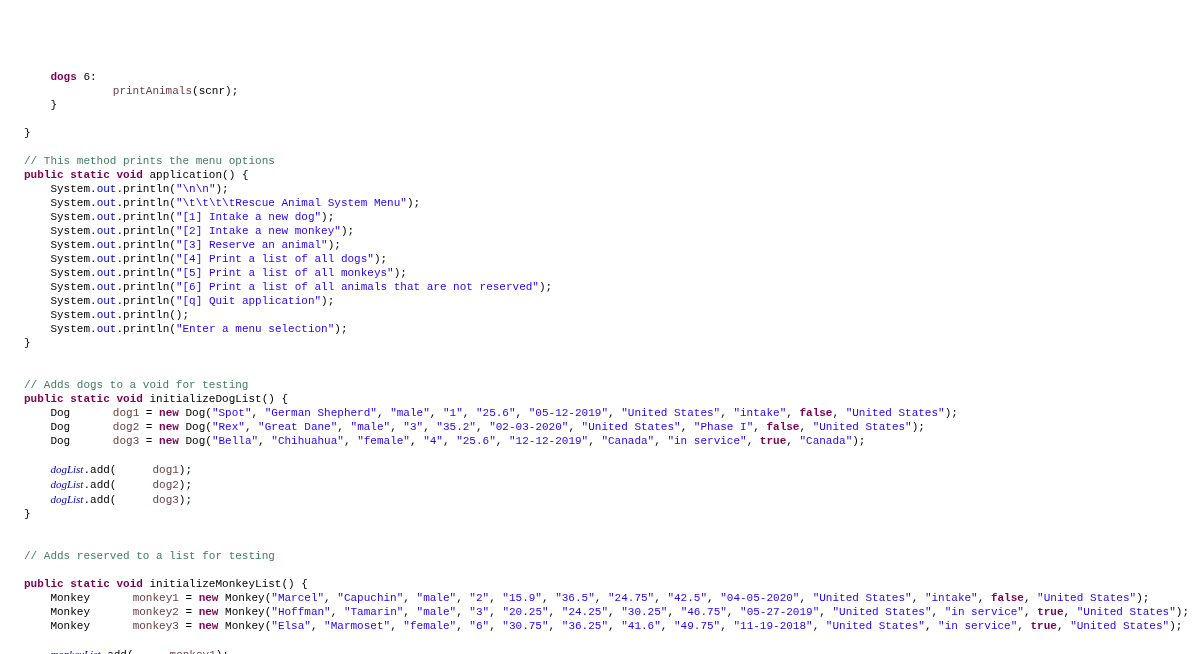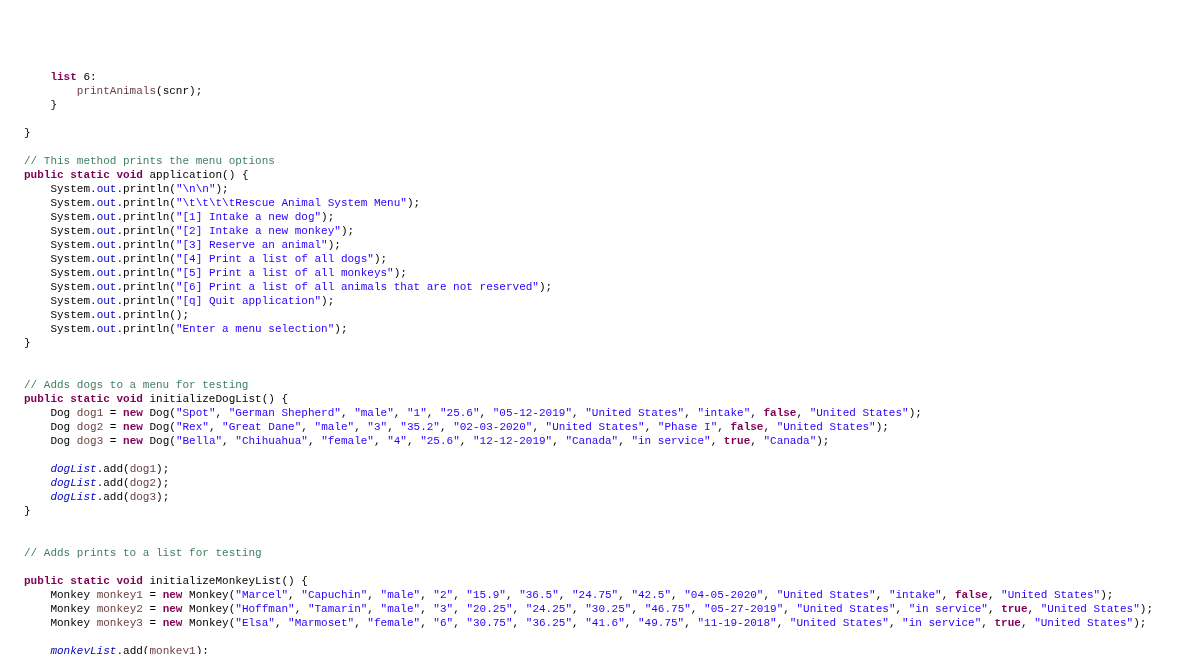--- a/index.html
+++ b/index.html
@@ -12,31 +12,31 @@
     color: #000000;
     white-space: pre;
     overflow-x: auto;
   }
   .code-container {
     padding: 0 0 0 24px;
   }
   .kw { color: #7f0055; font-weight: bold; }      
   .cm { color: #3f7f5f; }                          
   .str { color: #2a00ff; }                          
-  .field { color: #0000c0; font-style: italic; }   
-  .var { color: #6a3e3e; }                         
+  .field { color: #0000c0; font-style: italic; font-family: Liberation Serif, serif; }   
+  .var { color: #6a3e3e; margin-left: 36px; }                         
   .out { color: #0000c0; }     
 </style>
 </head>
 <body>
 
 
 
 <div class="code-container">
-<span>    <span class="kw">list</span> <span>6</span><span>:</span></span>
+<span>    <span class="kw">dogs</span> <span>6</span><span>:</span></span>
 <span>        <span class="var">printAnimals</span>(scnr);</span>
 <span>    }</span>
 <span></span>
 <span>}</span>
 <span></span>
 <span class="cm">// This method prints the menu options</span>
 <span><span class="kw">public</span> <span class="kw">static</span> <span class="kw">void</span> <span>application</span>() {</span>
 <span>    <span>System</span>.<span class="out">out</span>.<span>println</span>(<span class="str">"\n\n"</span>);</span>
 <span>    <span>System</span>.<span class="out">out</span>.<span>println</span>(<span class="str">"\t\t\t\tRescue Animal System Menu"</span>);</span>
 <span>    <span>System</span>.<span class="out">out</span>.<span>println</span>(<span class="str">"[1] Intake a new dog"</span>);</span>
@@ -44,33 +44,33 @@
 <span>    <span>System</span>.<span class="out">out</span>.<span>println</span>(<span class="str">"[3] Reserve an animal"</span>);</span>
 <span>    <span>System</span>.<span class="out">out</span>.<span>println</span>(<span class="str">"[4] Print a list of all dogs"</span>);</span>
 <span>    <span>System</span>.<span class="out">out</span>.<span>println</span>(<span class="str">"[5] Print a list of all monkeys"</span>);</span>
 <span>    <span>System</span>.<span class="out">out</span>.<span>println</span>(<span class="str">"[6] Print a list of all animals that are not reserved"</span>);</span>
 <span>    <span>System</span>.<span class="out">out</span>.<span>println</span>(<span class="str">"[q] Quit application"</span>);</span>
 <span>    <span>System</span>.<span class="out">out</span>.<span>println</span>();</span>
 <span>    <span>System</span>.<span class="out">out</span>.<span>println</span>(<span class="str">"Enter a menu selection"</span>);</span>
 <span>}</span>
 <span></span>
 <span></span>
-<span class="cm">// Adds dogs to a menu for testing</span>
+<span class="cm">// Adds dogs to a void for testing</span>
 <span><span class="kw">public</span> <span class="kw">static</span> <span class="kw">void</span> <span>initializeDogList</span>() {</span>
 <span>    <span>Dog</span> <span class="var">dog1</span> = <span class="kw">new</span> <span>Dog</span>(<span class="str">"Spot"</span>, <span class="str">"German Shepherd"</span>, <span class="str">"male"</span>, <span class="str">"1"</span>, <span class="str">"25.6"</span>, <span class="str">"05-12-2019"</span>, <span class="str">"United States"</span>, <span class="str">"intake"</span>, <span class="kw">false</span>, <span class="str">"United States"</span>);</span>
 <span>    <span>Dog</span> <span class="var">dog2</span> = <span class="kw">new</span> <span>Dog</span>(<span class="str">"Rex"</span>, <span class="str">"Great Dane"</span>, <span class="str">"male"</span>, <span class="str">"3"</span>, <span class="str">"35.2"</span>, <span class="str">"02-03-2020"</span>, <span class="str">"United States"</span>, <span class="str">"Phase I"</span>, <span class="kw">false</span>, <span class="str">"United States"</span>);</span>
 <span>    <span>Dog</span> <span class="var">dog3</span> = <span class="kw">new</span> <span>Dog</span>(<span class="str">"Bella"</span>, <span class="str">"Chihuahua"</span>, <span class="str">"female"</span>, <span class="str">"4"</span>, <span class="str">"25.6"</span>, <span class="str">"12-12-2019"</span>, <span class="str">"Canada"</span>, <span class="str">"in service"</span>, <span class="kw">true</span>, <span class="str">"Canada"</span>);</span>
 <span></span>
 <span>    <span class="field">dogList</span>.<span>add</span>(<span class="var">dog1</span>);</span>
 <span>    <span class="field">dogList</span>.<span>add</span>(<span class="var">dog2</span>);</span>
 <span>    <span class="field">dogList</span>.<span>add</span>(<span class="var">dog3</span>);</span>
 <span>}</span>
 <span></span>
 <span></span>
-<span class="cm">// Adds prints to a list for testing</span>
+<span class="cm">// Adds reserved to a list for testing</span>
 <span></span>
 <span><span class="kw">public</span> <span class="kw">static</span> <span class="kw">void</span> <span>initializeMonkeyList</span>() {</span>
 <span>    <span>Monkey</span> <span class="var">monkey1</span> = <span class="kw">new</span> <span>Monkey</span>(<span class="str">"Marcel"</span>, <span class="str">"Capuchin"</span>, <span class="str">"male"</span>, <span class="str">"2"</span>, <span class="str">"15.9"</span>, <span class="str">"36.5"</span>, <span class="str">"24.75"</span>, <span class="str">"42.5"</span>, <span class="str">"04-05-2020"</span>, <span class="str">"United States"</span>, <span class="str">"intake"</span>, <span class="kw">false</span>, <span class="str">"United States"</span>);</span>
 <span>    <span>Monkey</span> <span class="var">monkey2</span> = <span class="kw">new</span> <span>Monkey</span>(<span class="str">"Hoffman"</span>, <span class="str">"Tamarin"</span>, <span class="str">"male"</span>, <span class="str">"3"</span>, <span class="str">"20.25"</span>, <span class="str">"24.25"</span>, <span class="str">"30.25"</span>, <span class="str">"46.75"</span>, <span class="str">"05-27-2019"</span>, <span class="str">"United States"</span>, <span class="str">"in service"</span>, <span class="kw">true</span>, <span class="str">"United States"</span>);</span>
 <span>    <span>Monkey</span> <span class="var">monkey3</span> = <span class="kw">new</span> <span>Monkey</span>(<span class="str">"Elsa"</span>, <span class="str">"Marmoset"</span>, <span class="str">"female"</span>, <span class="str">"6"</span>, <span class="str">"30.75"</span>, <span class="str">"36.25"</span>, <span class="str">"41.6"</span>, <span class="str">"49.75"</span>, <span class="str">"11-19-2018"</span>, <span class="str">"United States"</span>, <span class="str">"in service"</span>, <span class="kw">true</span>, <span class="str">"United States"</span>);</span>
 <span></span>
 <span>    <span class="field">monkeyList</span>.<span>add</span>(<span class="var">monkey1</span>);</span>
 
 
 

